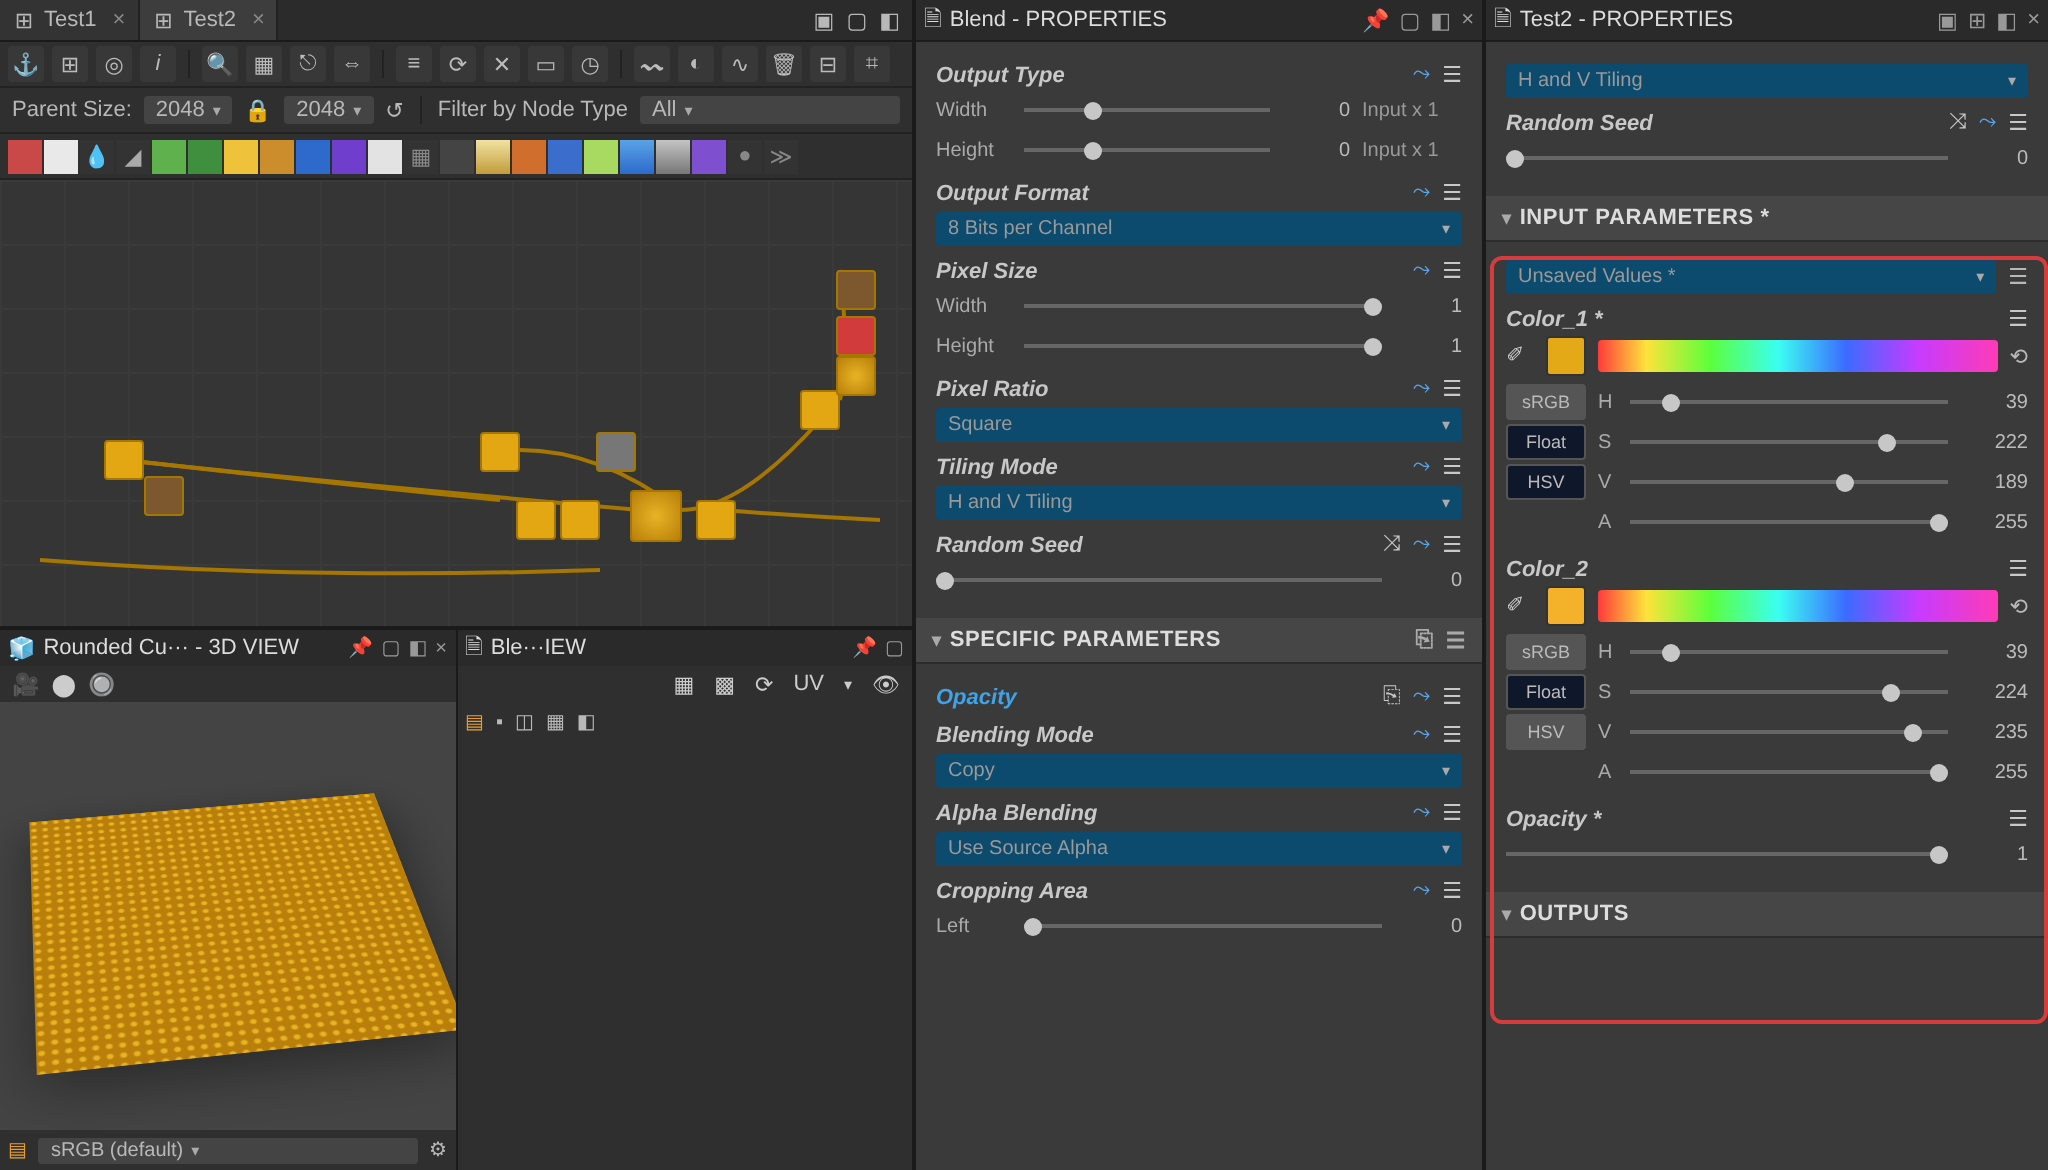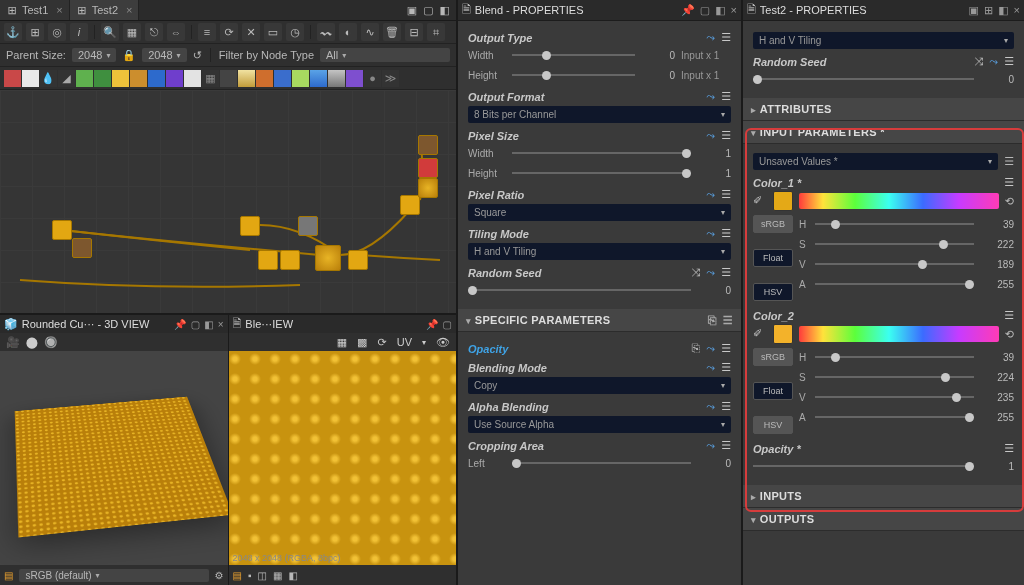--- a/index.html
+++ b/index.html
@@ -46,29 +46,29 @@
 .sec-body{padding:4px 10px 8px 10px}
 .label{font-size:11px;color:#c8c8c8;margin:6px 0 2px 0;display:flex;justify-content:space-between;align-items:center;font-weight:bold;font-style:italic}
 .label .ri{display:flex;gap:6px;font-style:normal;font-weight:normal}
 .row{display:flex;align-items:center;gap:6px;height:18px;margin:2px 0}
 .row .rl{width:38px;font-size:10px;color:#aaa}
 .slider{flex:1;height:10px;position:relative;display:flex;align-items:center}
 .track{height:2px;background:#666;flex:1}
 .knob{width:9px;height:9px;background:#c7c7c7;border-radius:50%;position:absolute}
 .val{width:34px;text-align:right;font-size:10px;color:#bbb}
 .extra{width:50px;font-size:10px;color:#999}
-.dd{background:#0f172a;padding:3px 6px;border-radius:2px;display:flex;justify-content:space-between;align-items:center;font-size:10px;color:#999;flex:1}
+.dd{background:#0c4a6e;padding:3px 6px;border-radius:2px;display:flex;justify-content:space-between;align-items:center;font-size:10px;color:#999;flex:1}
 .subtabs{display:flex;height:20px;background:#333;border-bottom:1px solid #1c1c1c}
 .subtab{flex:1;display:flex;align-items:center;justify-content:center;font-size:11px;color:#bbb}
 .subtab.active{background:#414141;border-bottom:2px solid #2b95d6;color:#fff}
 .colorbar{height:16px;margin:2px 0;background:linear-gradient(90deg,#ff3b3b 0%,#ffe23b 12%,#5cff3b 28%,#3bfff1 45%,#3b6bff 62%,#c73bff 80%,#ff3bb6 100%);border-radius:2px}
 .swatch{width:18px;height:18px;background:#e4a917;border:1px solid #333;border-radius:2px}
 .pickrow{display:flex;align-items:center;gap:6px;margin:2px 0}
 .eyedrop{width:14px;height:14px;color:#ccc}
-.space-btns{display:flex;flex-direction:column;gap:16px;margin:2px 0}
+.space-btns{display:flex;flex-direction:column;gap:2px;margin:2px 0}
 .space-btn{width:38px;height:16px;background:#0f172a;border:1px solid #555;font-size:9px;color:#bbb;display:flex;align-items:center;justify-content:center;border-radius:2px}
 .space-btn.active{background:#555}
 .p2-body{overflow:hidden}
 .highlight{position:absolute;border:2px solid #d63c3c;border-radius:6px;pointer-events:none}
 .linklabel{color:#3fa3e6;font-style:italic;font-weight:bold}
 .ftxt{color:#888;font-size:9px}
 </style>
 </head>
 <body>
 
@@ -231,24 +231,20 @@
             </div>
         </div>
         <div class="pv-menu" style="justify-content:flex-end">
           <span>▦</span>
           <span>▩</span>
           <span>⟳</span>
           <span>UV</span>
             <span class="chev">▾</span>
           <span>👁</span>
         </div>
-        <div class="pv-body">
-          <div class="texture2d"></div>
-          <div class="ftxt" style="position:absolute;bottom:2px;left:4px">2048 x 2048 (RGBA, 8bpc)</div>
-        </div>
         <div class="pv-foot">
           <span style="color:#e69e2e">▤</span>
           <span>▪</span>
           <span>◫</span>
           <span>▦</span>
           <span>◧</span>
         </div>
       </div>
     </div>
   </div>
@@ -469,23 +465,20 @@
         </div>
       <div class="row">
           <div class="slider">
             <div class="track"></div>
             <div class="knob" style="left:0"></div>
           </div>
           <span class="val">0</span>
         </div>
     </div>
     <div class="sec-head">
-        <div><span class="chev2">▸</span><span>ATTRIBUTES</span></div>
-      </div>
-    <div class="sec-head">
         <div><span class="chev2">▾</span><span>INPUT PARAMETERS *</span></div>
       </div>
     <div class="sec-body" style="padding-top:6px">
       <div class="row">
           <div class="dd">
             <span>Unsaved Values *</span>
             <span class="chev">▾</span>
           </div>
           <span>☰</span>
         </div>
@@ -606,21 +599,18 @@
         </div>
       <div class="row">
           <div class="slider">
             <div class="track"></div>
             <div class="knob" style="right:0"></div>
           </div>
           <span class="val">1</span>
         </div>
     </div>
     <div class="sec-head">
-        <div><span class="chev2">▸</span><span>INPUTS</span></div>
-      </div>
-    <div class="sec-head">
         <div><span class="chev2">▾</span><span>OUTPUTS</span></div>
       </div>
 
     <div class="highlight" style="left:2px;top:128px;width:275px;height:380px"></div>
   </div>
 </div>
 
 </body></html>

